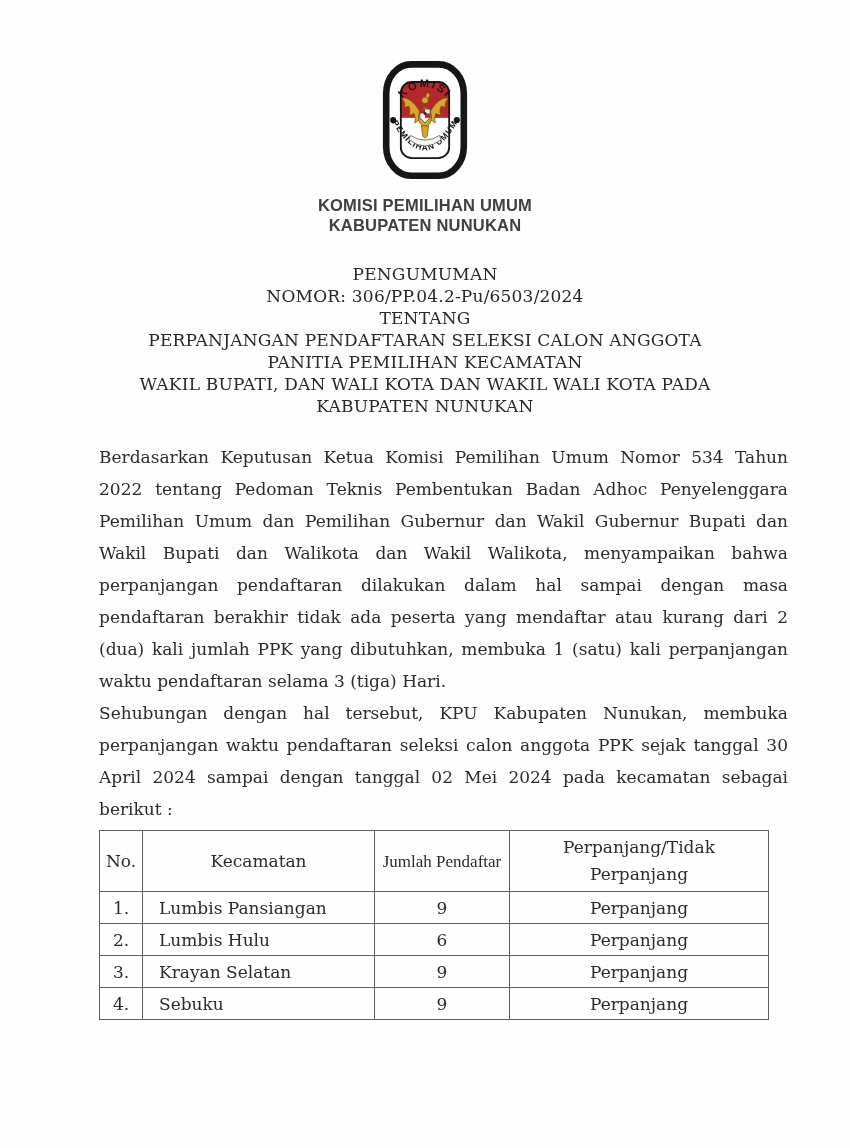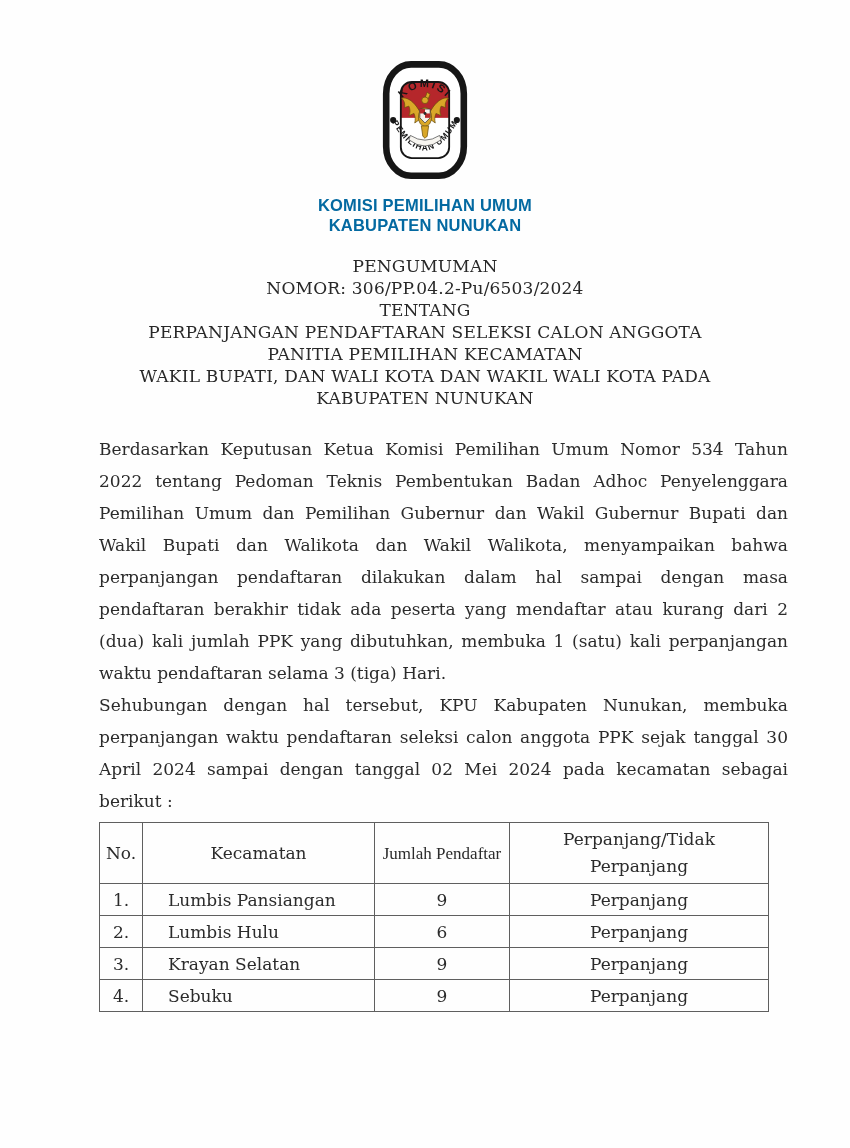--- a/index.html
+++ b/index.html
@@ -16,25 +16,25 @@
     overflow: hidden;
   }
   .logo { display: block; margin: 60px auto 0 auto; }
   .agency {
     margin-top: 12px;
     text-align: center;
     font-family: "Liberation Sans", sans-serif;
     font-weight: 700;
     font-size: 16.5px;
     line-height: 20px;
-    color: #0369a1;
+    color: #404040;
     letter-spacing: 0.2px;
   }
   .title-block {
-    margin-top: 20px;
+    margin-top: 28px;
     text-align: center;
     font-size: 17px;
     line-height: 22px;
     letter-spacing: 0.2px;
     color: #282828;
   }
   .content {
     margin: 24px 62px 0 99px; 
   }
   p.body-par {
@@ -66,21 +66,21 @@
   }
   table.data th .wrap-narrow { display: inline-block; max-width: 120px; font-family: Liberation Serif, serif; }
   table.data th .wrap-wide   { display: inline-block; max-width: 195px; }
   table.data td {
     height: 31px;
     text-align: center;
     vertical-align: middle;
   }
   table.data td.kec {
     text-align: left;
-    padding-left: 25px;
+    padding-left: 16px;
   }
 </style>
 </head>
 <body>
 
 <div class="page">
 
   <svg class="logo" width="88" height="123" viewBox="0 0 120 168" aria-hidden="true">
     <defs>
       <clipPath id="panelClip">

